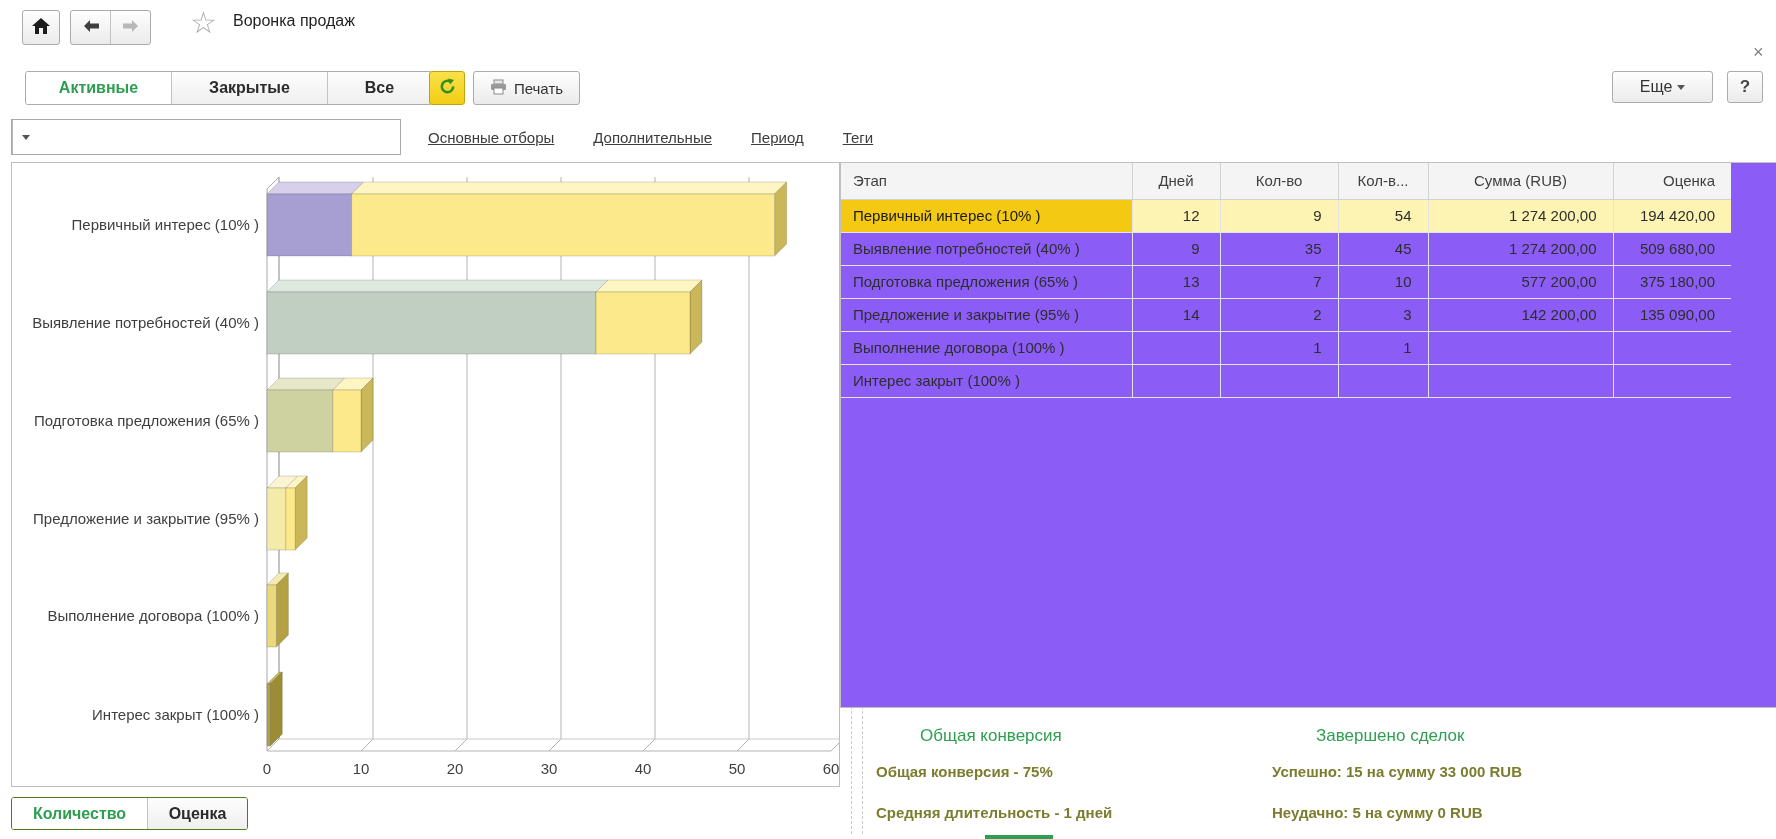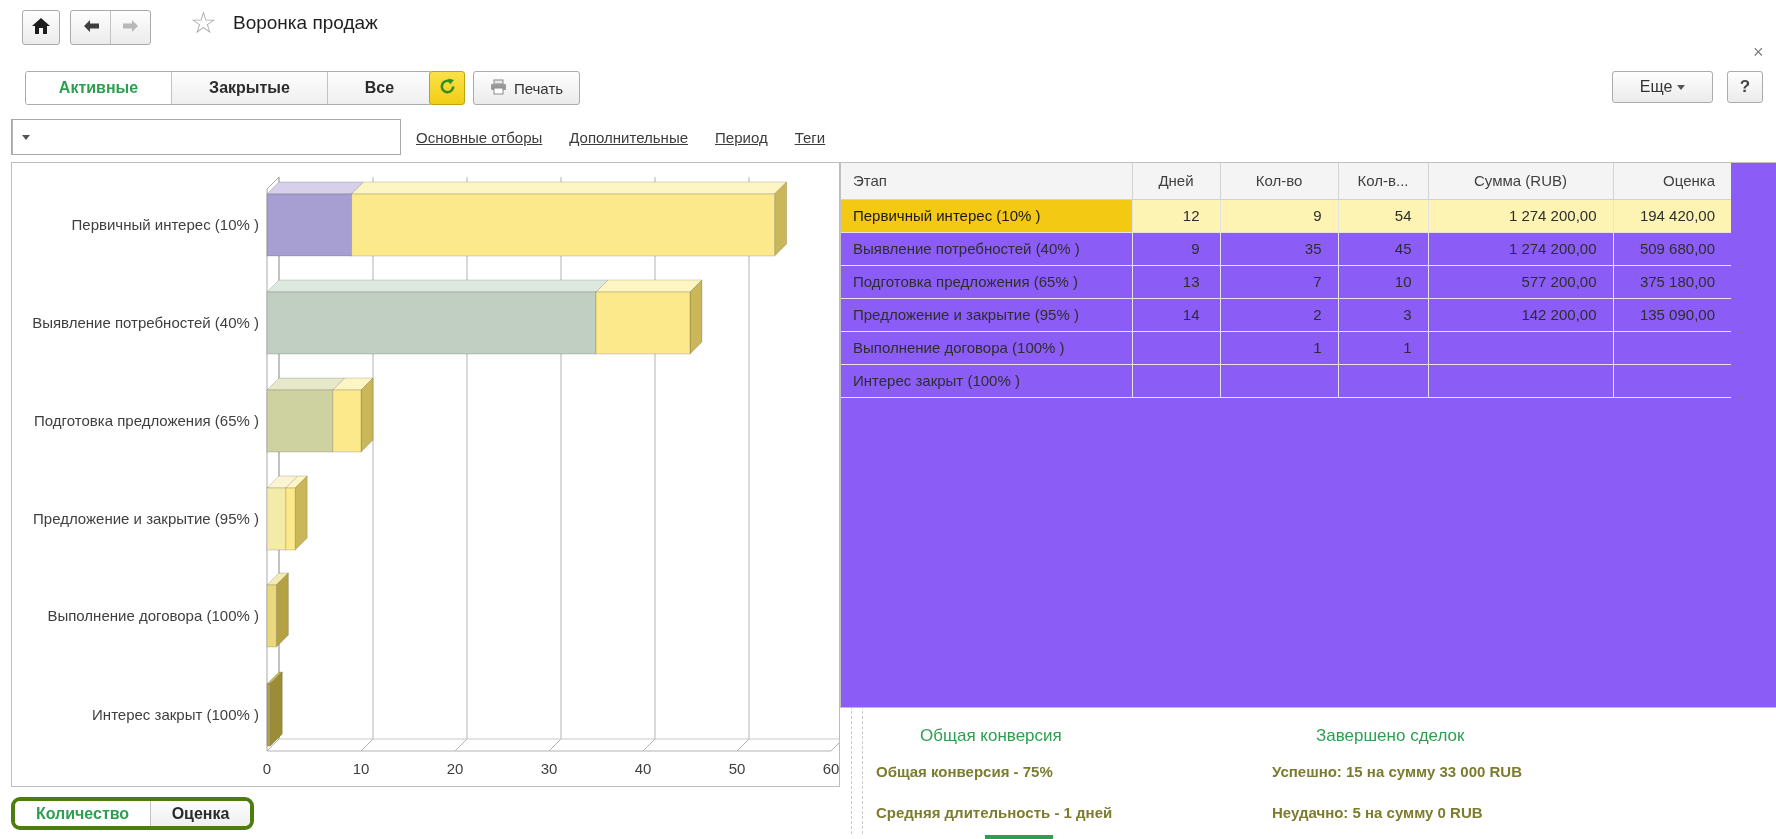--- a/index.html
+++ b/index.html
@@ -10,42 +10,42 @@
   
   .btn { background: linear-gradient(#fefefe,#ebebeb); border: 1px solid #ababab; border-radius: 3px;
          display: flex; align-items: center; justify-content: center; cursor: pointer; }
 
   
   .home-btn { left: 22px; top: 10px; width: 38px; height: 35px; }
   .nav-group { left: 70px; top: 10px; width: 81px; height: 35px; display: flex; border: 1px solid #ababab; border-radius: 3px; background: linear-gradient(#fefefe,#ebebeb); }
   .nav-btn { flex: 1; display: flex; align-items: center; justify-content: center; }
   .nav-btn.back { border-right: 1px solid #c3c3c3; }
   .star { left: 190px; top: 8px; font-size: 30px; color: #a9a9a9; line-height: 1; }
-  .title { left: 233px; top: 12px; font-size: 19px; color: #1f1f1f; }
+  .title { left: 233px; top: 12px; font-size: 16px; color: #1f1f1f; }
   .close-x { left: 1753px; top: 42px; font-size: 18px; color: #7d7d7d; cursor: pointer; }
 
   
   .tabs-group { left: 25px; top: 71px; height: 34px; display: flex; border: 1px solid #ababab; border-radius: 3px; overflow: hidden; }
   .tab { display: flex; align-items: center; justify-content: center; font-size: 16px; font-weight: bold;
          color: #2b2b2b; background: linear-gradient(#fdfdfd,#efefef); border-right: 1px solid #c3c3c3; cursor: pointer; }
   .tab:last-child { border-right: none; }
   .tab.active { background: #fff; color: #2e9e50; }
   .tab.t0 { width: 146px; } .tab.t1 { width: 156px; } .tab.t2 { width: 103px; }
   .refresh-btn { left: 429px; top: 71px; width: 36px; height: 34px; background: linear-gradient(#fae14a,#f2cd14); border-color: #bda410; }
   .print-btn { left: 473px; top: 71px; width: 107px; height: 34px; gap: 7px; font-size: 15px; color: #333; }
   .more-btn { left: 1612px; top: 71px; width: 101px; height: 32px; font-size: 16px; color: #333; gap: 5px; }
   .help-btn { left: 1727px; top: 71px; width: 36px; height: 32px; font-size: 17px; font-weight: bold; color: #444; }
   .tri-down { width: 0; height: 0; border-left: 4px solid transparent; border-right: 4px solid transparent; border-top: 5px solid #555; }
 
   
   .combo { left: 11px; top: 119px; width: 390px; height: 36px; border: 1px solid #a9a9a9; background: #fff; display: flex; align-items: center; cursor: pointer; }
   .combo-text { flex: 1; padding-left: 10px; font-size: 16px; color: #1c1c1c; }
   .combo-cap { width: 27px; height: 100%; border-left: 1px solid #b5b5b5; display: flex; align-items: center; justify-content: center; }
   .links-row { left: 416px; top: 119px; height: 36px; display: flex; align-items: center; gap: 27px; }
-  .flink { font-size: 15px; color: #3c3c3c; text-decoration: underline; cursor: pointer; white-space: nowrap; }
+  .flink { font-size: 15px; color: #3c3c3c; text-decoration: underline; cursor: pointer; white-space: nowrap; margin-left: 12px; }
 
   
   .chart-panel { left: 11px; top: 162px; width: 829px; height: 625px; border: 1px solid #bdbdbd; background: #fff; }
   .chart-panel svg text { font-family: "Liberation Sans", sans-serif; font-size: 15px; fill: #3f3f3f; }
 
   
   .splitter { left: 851px; top: 162px; width: 12px; height: 672px; border-left: 1px dashed #c9c9c9; border-right: 1px dashed #c9c9c9; cursor: col-resize; }
 
   
   .table-panel { left: 840px; top: 162px; width: 1046px; height: 546px; border: 1px solid #c0c0c0; background: #8b5cf6; overflow: hidden; }
@@ -60,21 +60,21 @@
   td.c2, td.c3, td.c4, td.c5 { text-align: right; padding-right: 16px; }
   td.c5 { border-right: none; }
   tr.sel td { background: #fdf3b3; }
   tr.sel td.c0 { background: #f3c913; color: #1a1a1a; }
 
   
   .sum-title { font-size: 17px; color: #2e9e50; white-space: nowrap; margin-left: 44px; }
   .sum-line { font-size: 15px; font-weight: bold; color: #7c7c2e; white-space: nowrap; }
 
   
-  .bottom-tabs { left: 11px; top: 797px; height: 33px; display: flex; border: 4px solid #4d7c0f; border-radius: 9px; overflow: hidden; }
+  .bottom-tabs { left: 11px; top: 797px; height: 33px; display: flex; border: 1px solid #4d7c0f; border-radius: 3px; overflow: hidden; }
   .btab { display: flex; align-items: center; justify-content: center; font-size: 16px; font-weight: bold; color: #2b2b2b;
           background: linear-gradient(#fdfdfd,#efefef); border-right: 1px solid #c3c3c3; cursor: pointer; }
   .btab:last-child { border-right: none; }
   .btab.active { background: #fff; color: #2e9e50; }
   .btab.b0 { width: 136px; } .btab.b1 { width: 99px; }
 
   .green-strip { left: 985px; top: 835px; width: 68px; height: 4px; background: #2e9e50; }
 </style>
 </head>
 <body>

